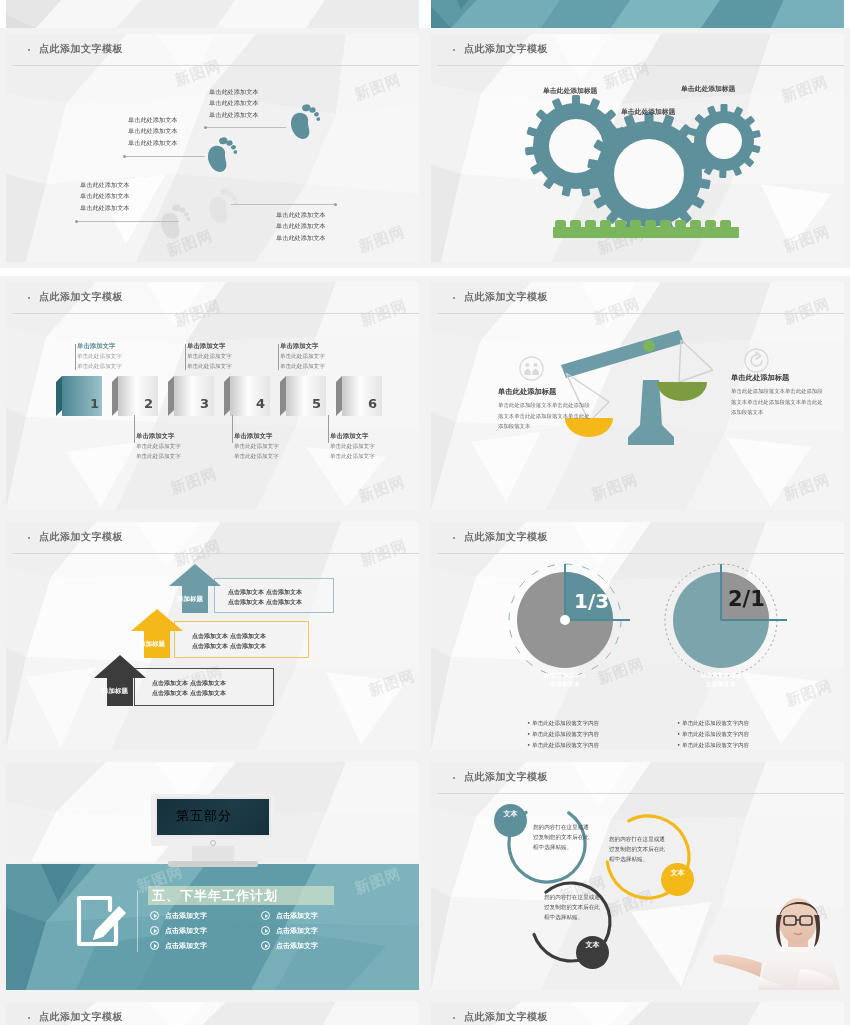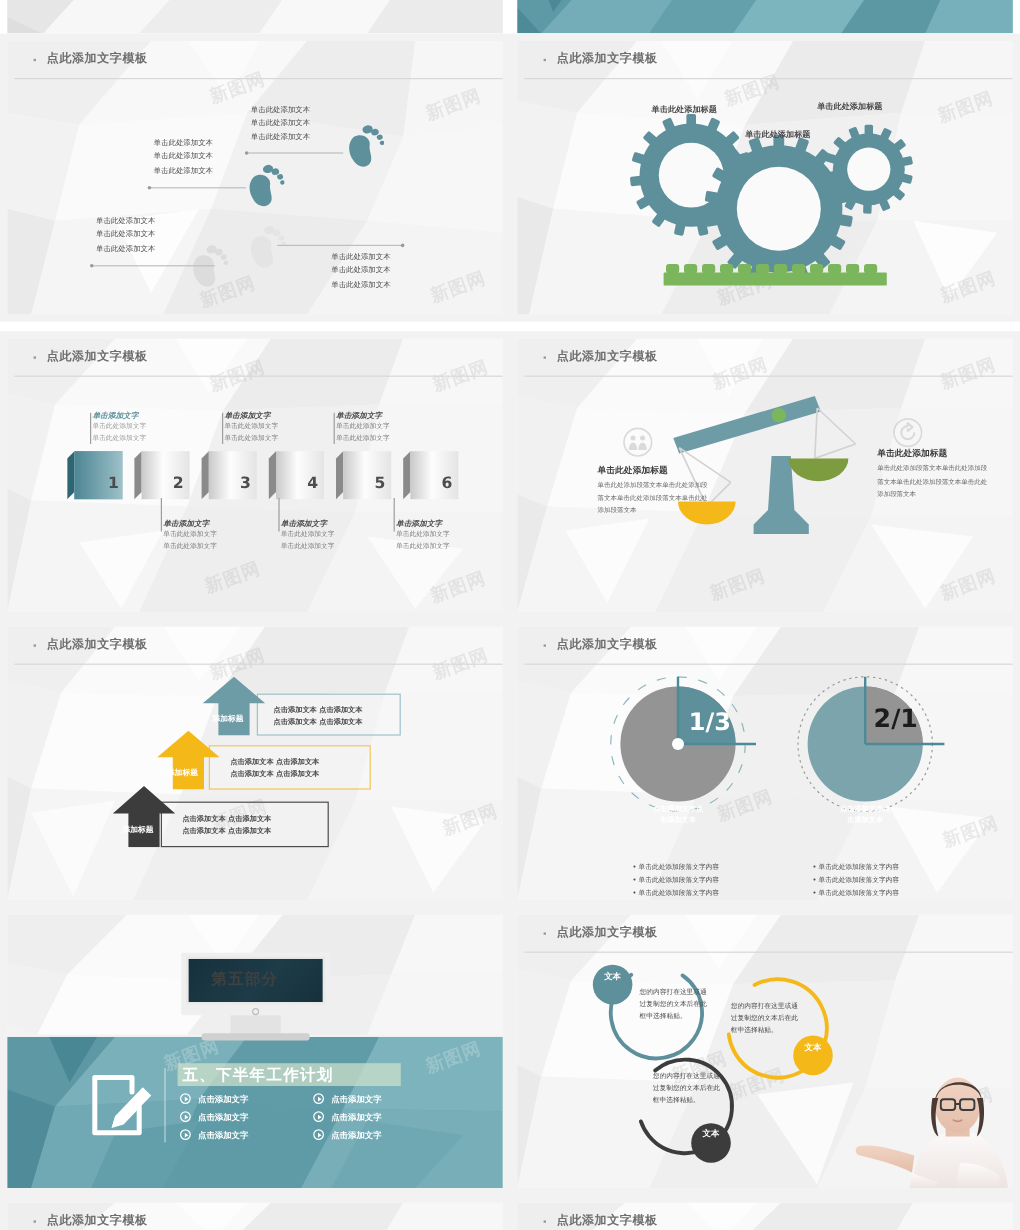--- a/index.html
+++ b/index.html
@@ -59,21 +59,21 @@
   .fp-text { position:absolute; font-size:6.2px; color:#4b4b4b; line-height:1.85; z-index:6; }
   .fp-line { position:absolute; height:1px; background:#bdbdbd; z-index:6; }
   .fp-dot  { position:absolute; width:3px; height:3px; border-radius:50%; background:#9a9a9a; z-index:6;}
   .foot { position:absolute; z-index:5; }
 
   
   .gear-label { position:absolute; font-size:6.8px; font-weight:bold; color:#4a4a4a; z-index:7; white-space:nowrap; }
 
   
   .cube-num { position:absolute; font-size:13px; font-weight:bold; color:#4c4c4c; z-index:8; }
-  .cube-ttl { position:absolute; font-size:6.4px; font-weight:bold; z-index:8; white-space:nowrap;font-style:italic;}
+  .cube-ttl { position:absolute; font-size:6.4px; font-weight:bold; z-index:8; white-space:nowrap;}
   .cube-sub { position:absolute; font-size:5.6px; color:#9a9a9a; line-height:1.75; z-index:8; white-space:nowrap;}
   .cube-stem{ position:absolute; width:1px; background:#9d9d9d; z-index:7;}
 
   
   .bal-ttl { position:absolute; font-size:7.3px; font-weight:bold; color:#3c3c3c; z-index:8; white-space:nowrap;}
   .bal-body{ position:absolute; font-size:5.4px; color:#6a6a6a; line-height:1.95; z-index:8; width:95px;}
   .arw-ttl { position:absolute; font-size:6.5px; font-weight:bold; color:#ffffff; z-index:9; white-space:nowrap;}
   .arw-body{ position:absolute; font-size:6px; font-weight:bold; color:#4a4a4a; line-height:1.7; z-index:9; white-space:nowrap;}
 
   
@@ -94,21 +94,21 @@
   .sec-ico  { position:absolute; width:9px; height:9px; border:1.2px solid #ffffff; border-radius:50%; z-index:9;}
   .sec-ico::after{
     content:""; position:absolute; left:2.6px; top:1.8px;
     border-left:3.4px solid #fff; border-top:2px solid transparent; border-bottom:2px solid transparent;
   }
   .monitor-screen {
     position:absolute; background:linear-gradient(135deg,#16313c 0%,#1d3b48 55%,#16313c 100%);
     border:2px solid #e9e9e9;
   }
   .monitor-txt {
-    position:absolute; color:#404040; font-size:13px; font-weight:bold; letter-spacing:1px; z-index:9;
+    position:absolute; color:#000000; font-size:13px; font-weight:normal; letter-spacing:1px; z-index:9;
   }
 
   
   .ring-lbl { position:absolute; color:#ffffff; font-size:7px; font-weight:bold; text-align:center; line-height:1.1; z-index:9;}
   .ring-body{ position:absolute; font-size:5.6px; color:#4a4a4a; line-height:1.8; z-index:8; }
 </style>
 </head>
 <body>
 
 <div id="sheet">

